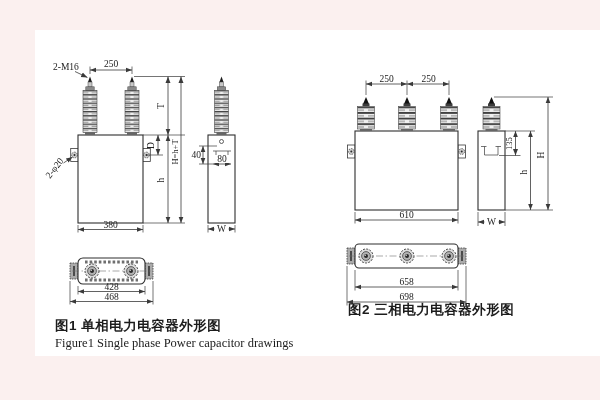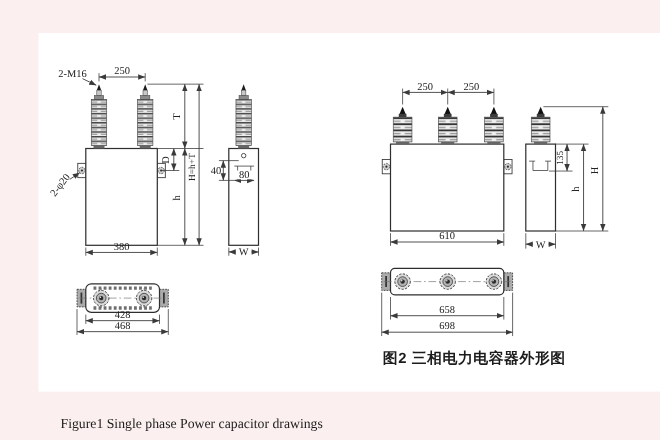--- a/index.html
+++ b/index.html
@@ -213,15 +213,16 @@
       <line class="ln" x1="458" y1="270" x2="458" y2="290.5"></line>
       <line class="dim" x1="355" y1="287" x2="458" y2="287"></line>
       <text class="tm" x="406.5" y="284.5">658</text>
       <line class="ln" x1="347" y1="266" x2="347" y2="305.5"></line>
       <line class="ln" x1="466" y1="266" x2="466" y2="305.5"></line>
       <line class="dim" x1="347" y1="302" x2="466" y2="302"></line>
       <text class="tm" x="406.5" y="299.5">698</text>
     </g>
   </svg>
 
-  <div class="cap-en" style="left:55px;top:336px;margin-top:42px;">Figure1 Single phase Power capacitor drawings</div>
-  <div class="cap-zh" style="left:348px;top:317px;">图2  三相电力电容器外形图</div>
+  <div class="cap-zh" style="left:55px;top:317px;">图1  单相电力电容器外形图</div>
+  <div class="cap-en" style="left:55px;top:336px;">Figure1 Single phase Power capacitor drawings</div>
+  <div class="cap-zh" style="left:348px;top:301px;">图2  三相电力电容器外形图</div>
 </div>
 
 </body></html>

